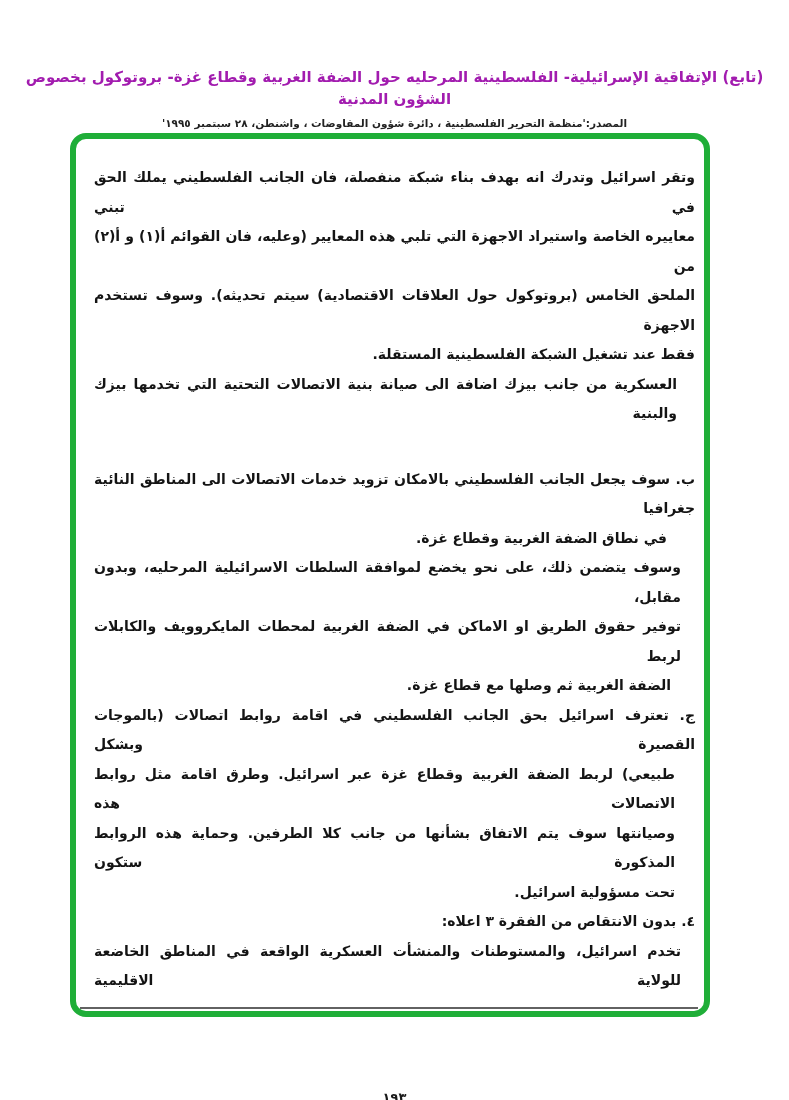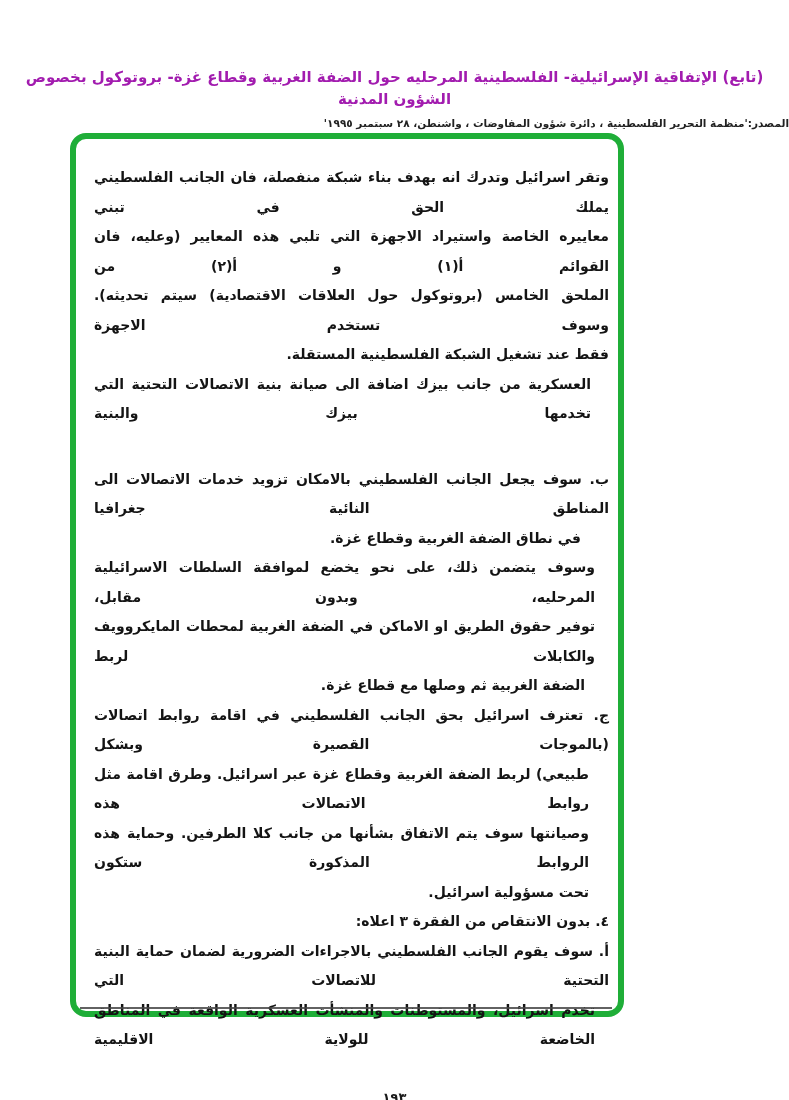--- a/index.html
+++ b/index.html
@@ -28,27 +28,26 @@
   .doc-title {
     font-size: 15px;
     line-height: 22px;
     letter-spacing: 0px;
     color: #a21caf;
   }
   .doc-source {
     margin-top: 7px;
     font-size: 10.5px;
     color: #222222;
-    text-align: right;
   }
   .content-box {
     position: absolute;
     left: 70px;
     top: 133px;
-    width: 554px;
+    width: 640px;
     height: 884px;
     box-sizing: border-box;
     border: 6px solid #1fae38;
     border-radius: 16px;
     background: #ffffff;
   }
   .scan-inner-line {
     position: absolute;
     left: 4px;
     right: 6px;
@@ -122,21 +121,20 @@
         <div class="paragraph">
           <div class="line fill" style="padding-right: 0px;">ج. تعترف اسرائيل بحق الجانب الفلسطيني في اقامة روابط اتصالات (بالموجات القصيرة وبشكل</div>
           <div class="line fill" style="padding-right: 20px;">طبيعي) لربط الضفة الغربية وقطاع غزة عبر اسرائيل. وطرق اقامة مثل روابط الاتصالات هذه</div>
           <div class="line fill" style="padding-right: 20px;">وصيانتها سوف يتم الاتفاق بشأنها من جانب كلا الطرفين. وحماية هذه الروابط المذكورة ستكون</div>
           <div class="line" style="padding-right: 20px;">تحت مسؤولية اسرائيل.</div>
         </div>
         <div class="paragraph">
           <div class="line" style="padding-right: 0px;">٤. بدون الانتقاص من الفقرة ٣ اعلاه:</div>
         </div>
         <div class="paragraph">
-          <div class="line fill" style="padding-right: 0px;">أ. سوف يقوم الجانب الفلسطيني بالاجراءات الضرورية لضمان حماية البنية التحتية للاتصالات التي</div>
           <div class="line fill" style="padding-right: 14px;">تخدم اسرائيل، والمستوطنات والمنشأت العسكرية الواقعة في المناطق الخاضعة للولاية الاقليمية</div>
         </div>
       </div>
     <div class="scan-inner-line"></div>
   </div>
 
   <div class="page-number">١٩٣</div>
 
 </div>
 

